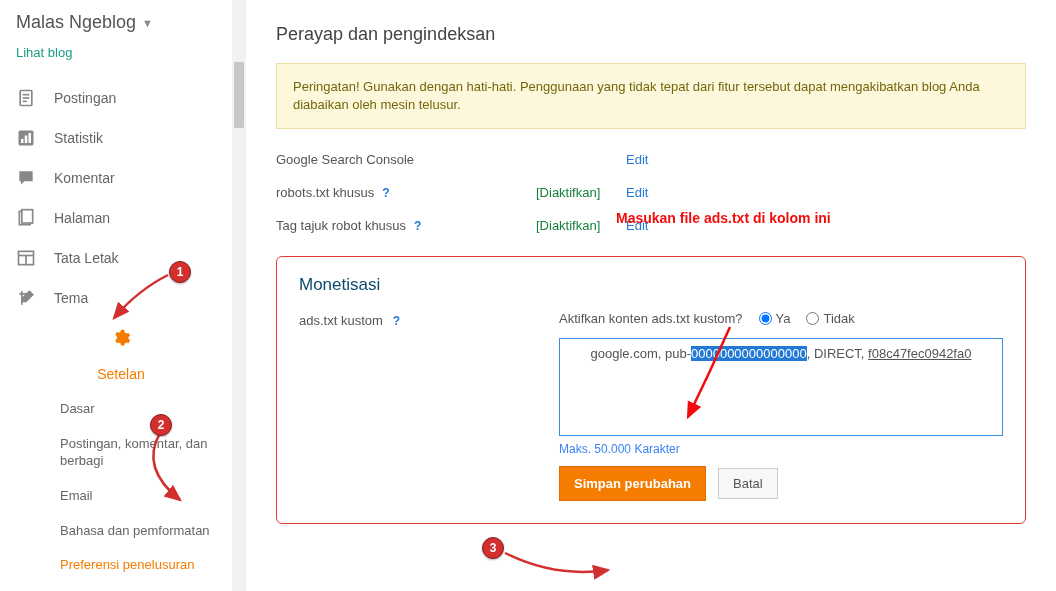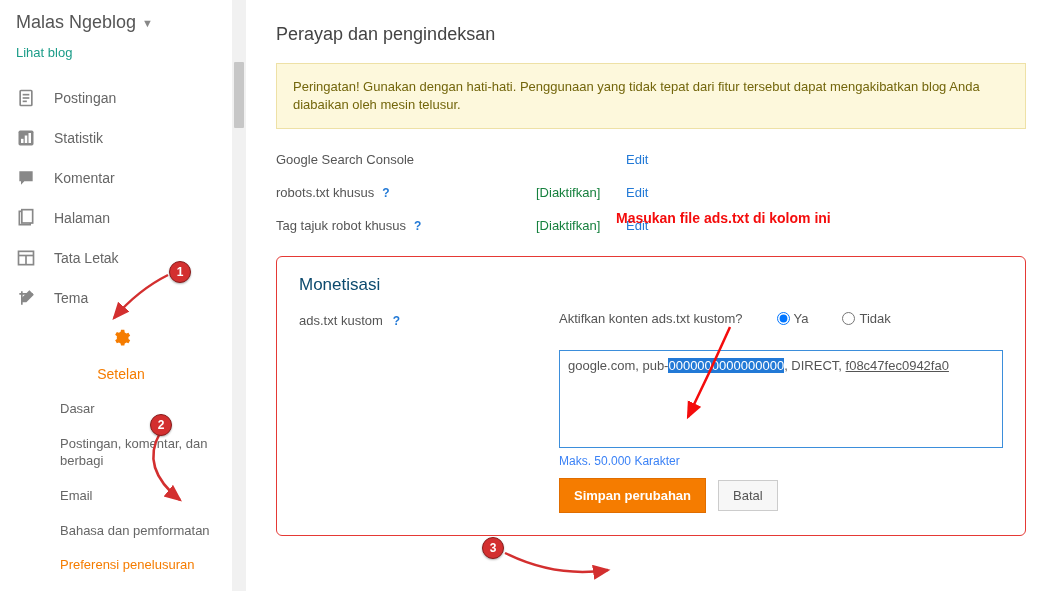--- a/index.html
+++ b/index.html
@@ -25,23 +25,23 @@
 .settings-row { display: flex; align-items: center; padding: 9px 0; font-size: 13px; color: #555; }
 .settings-row .label { width: 260px; display: flex; align-items: center; gap: 8px; }
 .settings-row .status { width: 90px; color: #15803d; }
 .settings-row .edit-link { color: #2279d6; cursor: pointer; }
 .help-icon { color: #2279d6; font-size: 12px; font-weight: bold; cursor: pointer; }
 .monetize-box { border: 1px solid #e53935; border-radius: 6px; padding: 18px 22px 22px 22px; margin-top: 14px; position: relative; }
 .monetize-box h3 { font-size: 17px; color: #0c4a6e; font-weight: normal; margin-bottom: 16px; }
 .monetize-row { display: flex; align-items: flex-start; font-size: 13px; color: #555; }
 .monetize-row .left-col { width: 260px; display: flex; align-items: center; gap: 10px; padding-top: 2px; }
 .monetize-row .right-col { flex: 1; }
-.radio-row { display: flex; align-items: center; gap: 24px; margin-bottom: 24px; }
+.radio-row { display: flex; align-items: center; gap: 6px; margin-bottom: 12px; }
 .radio-row label { display: inline-flex; align-items: center; gap: 4px; margin-left: 10px; }
-.textarea-box { width: 100%; height: 98px; border: 1px solid #3b8edb; padding: 6px 8px; font-size: 13px; font-family: Arial, sans-serif; resize: both; line-height: 1.4; }
+.textarea-box { width: 100%; height: 98px; border: 1px solid #3b8edb; padding: 6px 8px; font-size: 13px; font-family: Arial, sans-serif; resize: both; line-height: 1.4; text-align: center; }
 .textarea-box .highlight { background: #2279d6; color: #fff; }
 .textarea-box .underline { text-decoration: underline; }
 .maxchar { font-size: 12px; color: #3b82f6; padding: 6px 0 10px 0; }
 .btn-row { display: flex; gap: 12px; align-items: center; }
 .btn-primary { background: #f57c00; color: #fff; border: 1px solid #e06d00; padding: 9px 14px; font-size: 13px; cursor: pointer; font-weight: bold; }
 .btn-secondary { background: #f7f7f7; color: #555; border: 1px solid #ccc; padding: 7px 14px; font-size: 13px; cursor: pointer; }
 .annotation-badge { position: absolute; width: 22px; height: 22px; background: #d32f2f; border: 1px solid #8a1c1c; border-radius: 50%; color: #fff; font-size: 12px; font-weight: bold; display: flex; align-items: center; justify-content: center; z-index: 10; box-shadow: 0 1px 2px rgba(0,0,0,0.3); }
 .annotation-text { position: absolute; color: #f40c0c; font-weight: bold; font-size: 14px; z-index: 10; font-family: 'Comic Sans MS', cursive, sans-serif; }
 .arrow { position: absolute; z-index: 9; pointer-events: none; }
 svg.icon-svg { width: 20px; height: 20px; }

